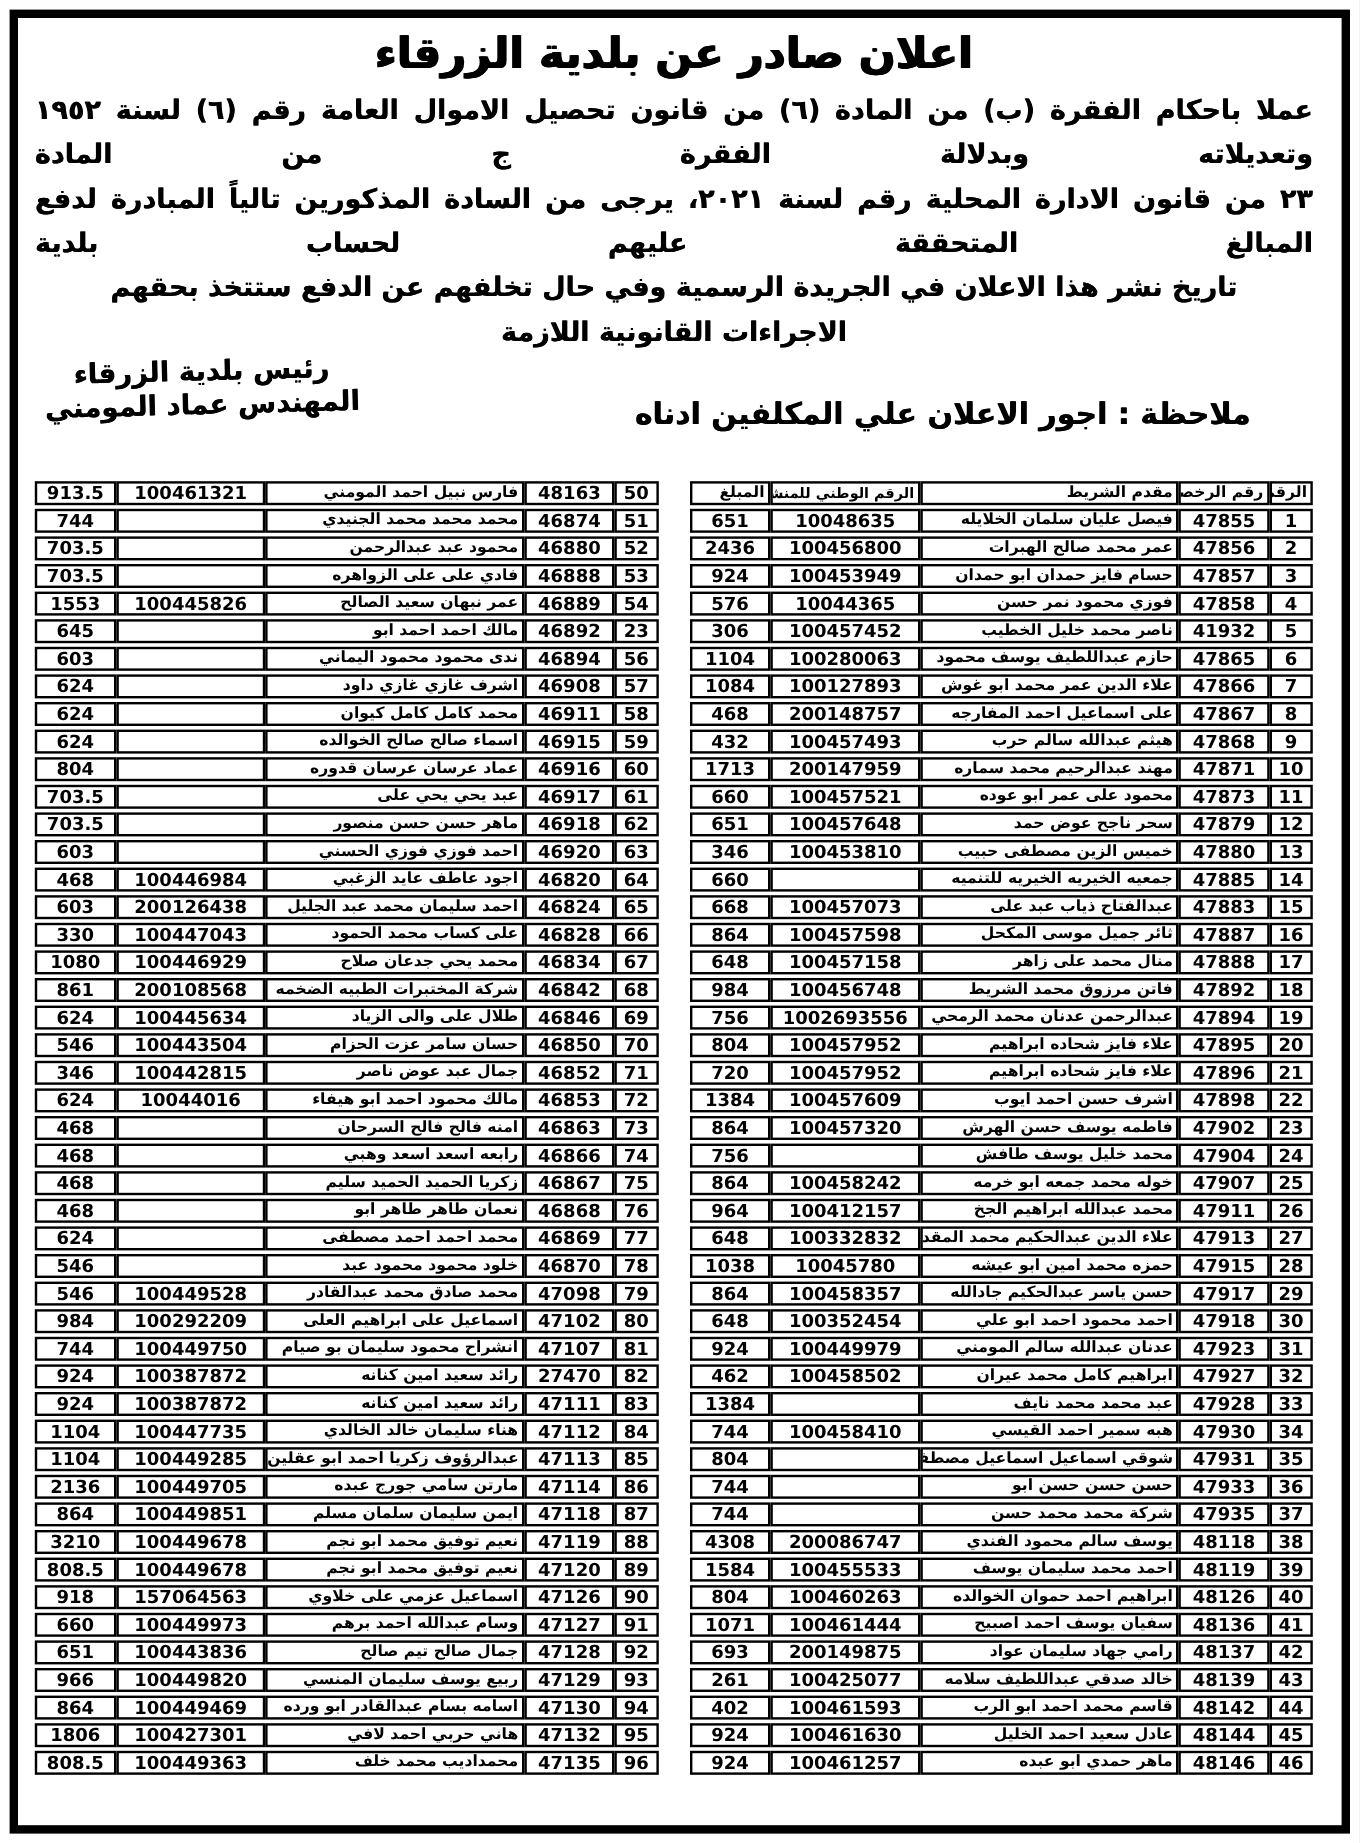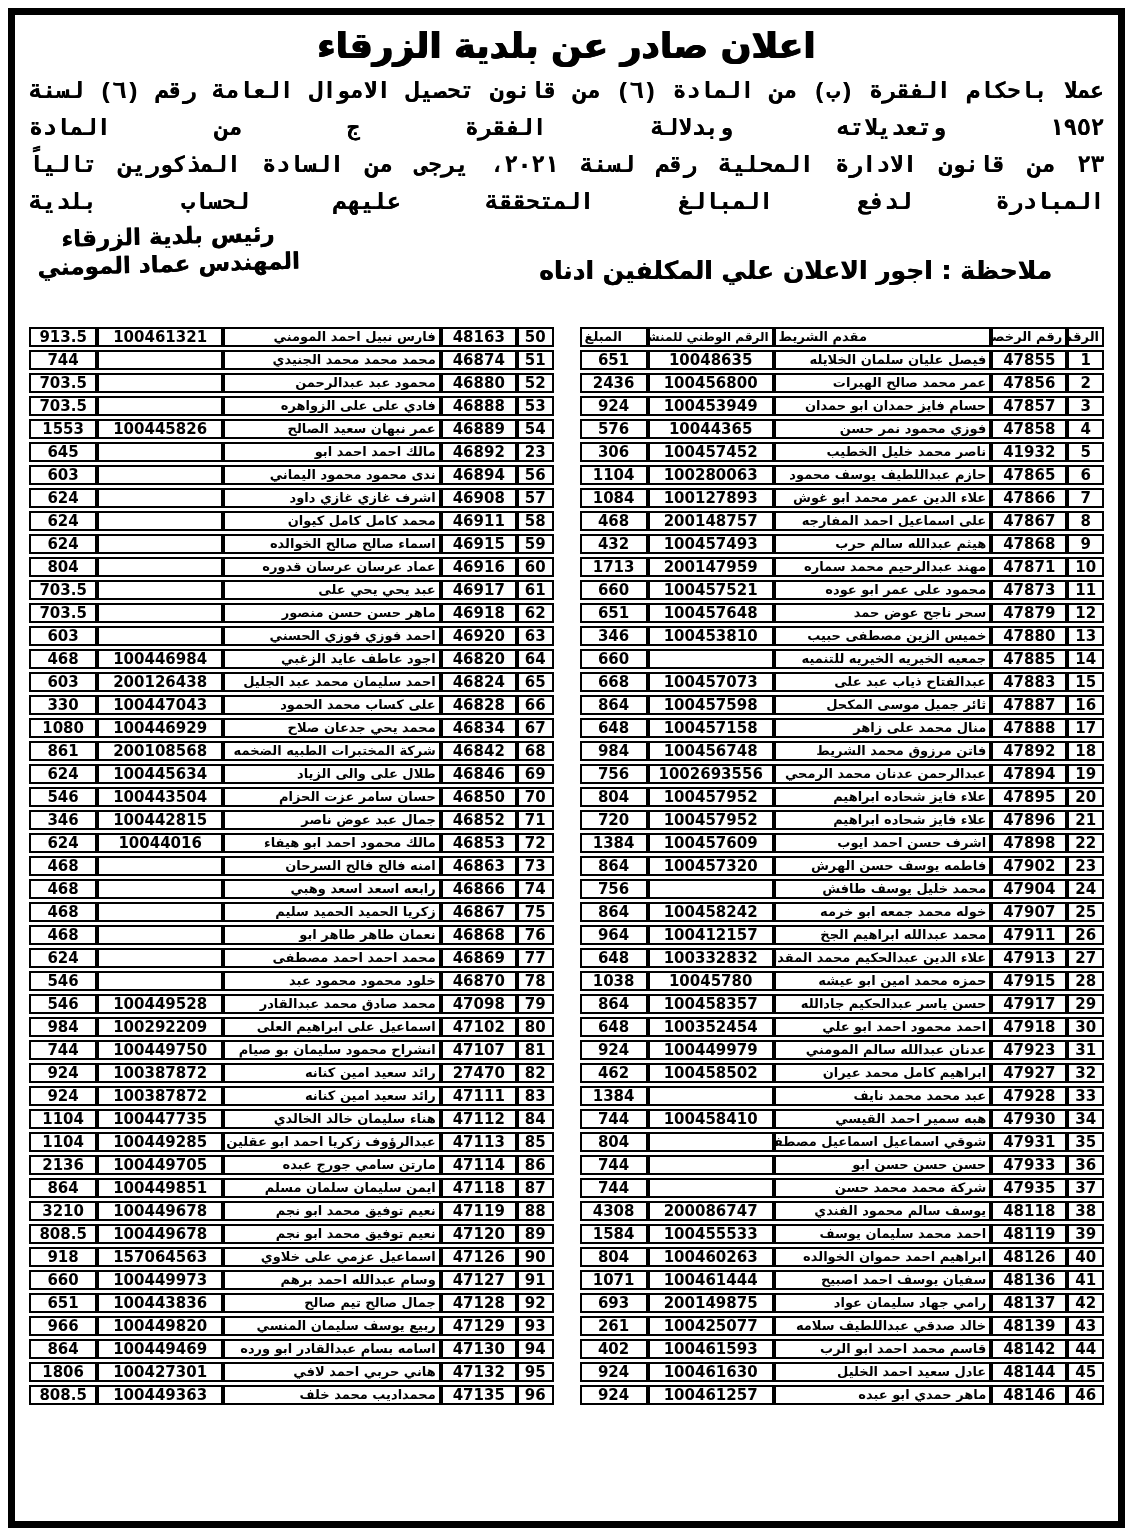--- a/index.html
+++ b/index.html
@@ -3,27 +3,27 @@
 <meta charset="utf-8">
 <style>
   html,body { margin:0; padding:0; background:#e8e8e8; }
   .page {
     width:1133px; height:1536px; background:#ffffff; box-sizing:border-box;
     padding:8px; font-family:"DejaVu Sans", sans-serif; font-weight:bold; color:#000;
     position:relative; overflow:hidden;
   }
   .frame {
     border:7px solid #000; height:100%; box-sizing:border-box;
-    padding:6px 14px 10px 14px; direction:rtl;
+    padding:6px 24px 10px 14px; direction:rtl;
   }
   .title {
     text-align:center; font-size:36px; font-weight:900; margin-top:4px;
     text-shadow:0.7px 0 0 #000, -0.7px 0 0 #000;
   }
-  .body-text { margin-top:8px;font-family:Liberation Mono, monospace; }
+  .body-text { margin-top:8px; }
   .body-line {
     font-size:22.5px; line-height:37px; white-space:normal;
     text-shadow:0.4px 0 0 #000;
   }
   .justify { text-align:justify; text-align-last:justify; }
   .center  { text-align:center; padding:0 60px; }
   .sig-note-row { position:relative; height:102px; }
   .signature {
     position:absolute; left:8px; top:0; text-align:center;
     font-size:23px; line-height:28px; text-shadow:0.4px 0 0 #000;
@@ -36,21 +36,21 @@
   .tables { display:flex; gap:26px; direction:rtl; }
   .tbl-wrap { flex:1 1 0; }
   table.data-table {
     width:100%; border-collapse:separate; border-spacing:0 3px;
     table-layout:fixed; direction:rtl;
   }
   .data-table th, .data-table td {
     border:2px solid #000; height:16px; line-height:16px;
     padding:0 3px; overflow:hidden; white-space:nowrap; box-sizing:content-box;
   }
-  .data-table th { font-size:13px; text-align:left; font-weight:bold; }
+  .data-table th { font-size:13px; text-align:right; font-weight:bold; }
   th.col-national { font-size:12px; letter-spacing:-0.4px; }
   td.col-num, td.col-license, td.col-national, td.col-amount {
     text-align:center; font-size:15px;
   }
   td.col-applicant { text-align:right; font-size:13px; }
   col.c-num      { width:7%; }
   col.c-license  { width:14.5%; }
   col.c-applicant{ width:41.5%; }
   col.c-national { width:24%; }
   col.c-amount   { width:13%; }
@@ -59,20 +59,21 @@
 <body>
 
 <div class="page">
   <div class="frame">
 
     <div class="title">اعلان صادر عن بلدية الزرقاء</div>
 
     <div class="body-text">
       <div class="body-line justify">عملا باحكام الفقرة (ب) من المادة (٦) من قانون تحصيل الاموال العامة رقم (٦) لسنة ١٩٥٢ وتعديلاته وبدلالة الفقرة ج من المادة</div>
       <div class="body-line justify">٢٣ من قانون الادارة المحلية رقم لسنة ٢٠٢١، يرجى من السادة المذكورين تالياً المبادرة لدفع المبالغ المتحققة عليهم لحساب بلدية</div>
+      <div class="body-line center">تاريخ نشر هذا الاعلان في الجريدة الرسمية وفي حال تخلفهم عن الدفع ستتخذ بحقهم الاجراءات القانونية اللازمة</div>
     </div>
 
     <div class="sig-note-row">
       <div class="signature">
         <div>رئيس بلدية الزرقاء</div>
         <div>المهندس عماد المومني</div>
       </div>
       <div class="note">ملاحظة : اجور الاعلان علي المكلفين ادناه</div>
     </div>
 

